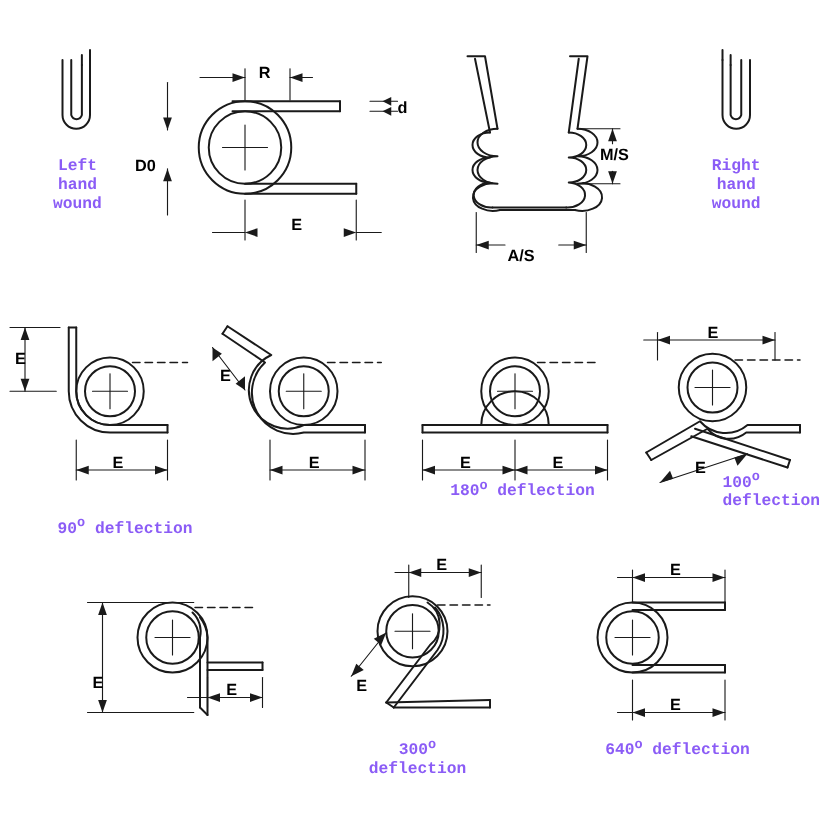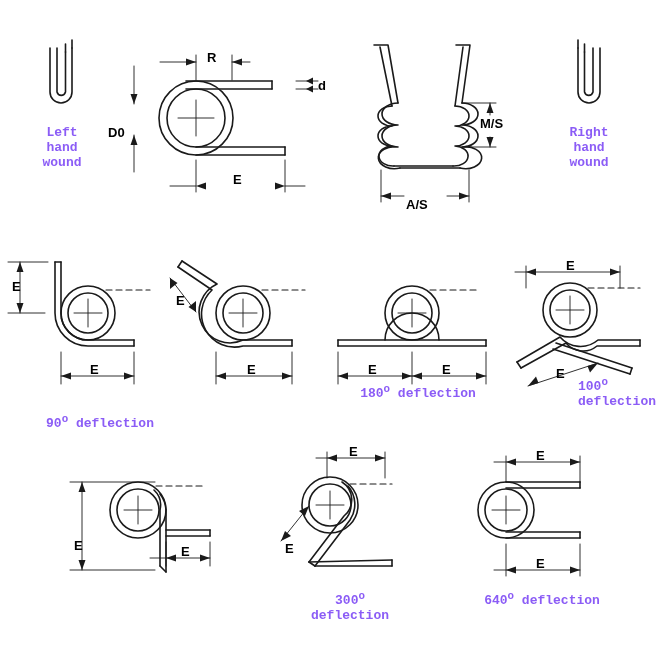--- a/index.html
+++ b/index.html
@@ -427,17 +427,17 @@
   <div class="dim" style="left:536px; top:556px;">E</div>
 
   <div class="lbl" style="left:30px; top:377px; width:140px;margin-top:36px;"><span>90</span><sup>o</sup><span> deflection</span></div>
 
 
   <div class="lbl" style="left:348px; top:383px; width:140px;"><span>180</span><sup>o</sup><span> deflection</span></div>
 
   <div class="lbl" style="left:578px; top:376px; width:92px; text-align:left;"><span>100</span><sup>o</sup><br><span>deflection</span></div>
 
 
-  <div class="lbl" style="left:300px; top:590px; width:100px;"><span>300</span><sup>o</sup><br><span>deflection</span></div>
+  <div class="lbl" style="left:284px; top:590px; width:100px;"><span>300</span><sup>o</sup><br><span>deflection</span></div>
 
   <div class="lbl" style="left:462px; top:590px; width:160px;"><span>640</span><sup>o</sup><span> deflection</span></div>
 
 </div>
 
 </body></html>

